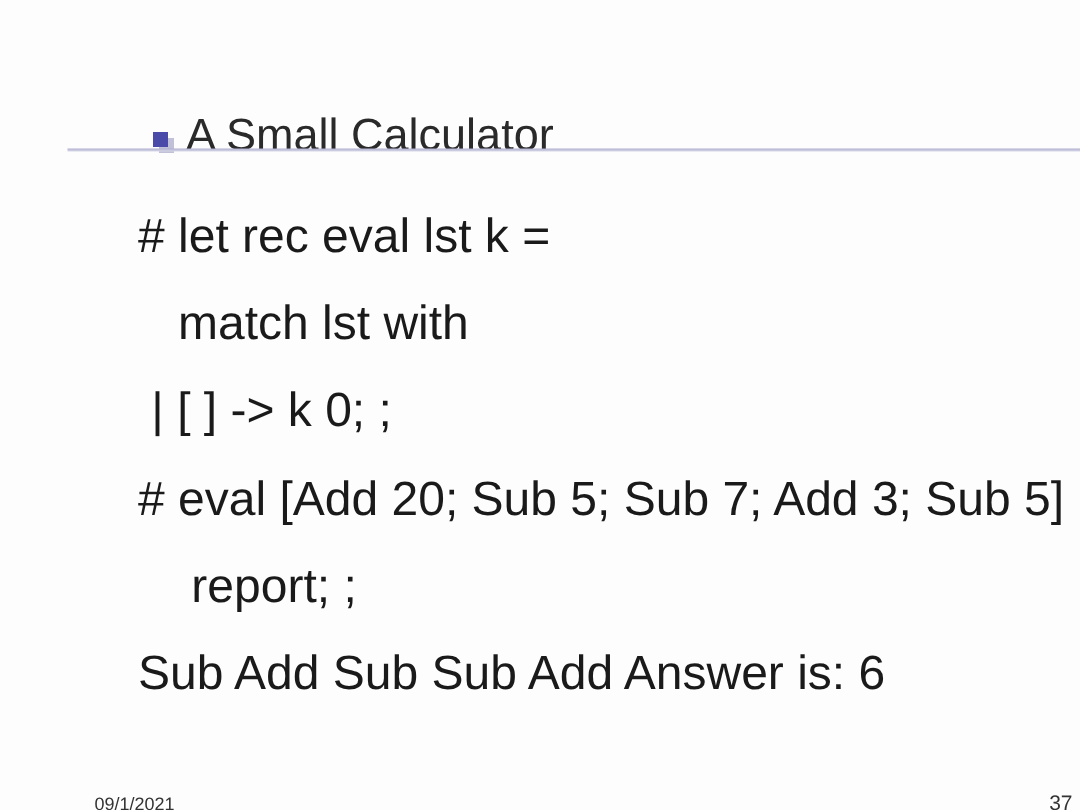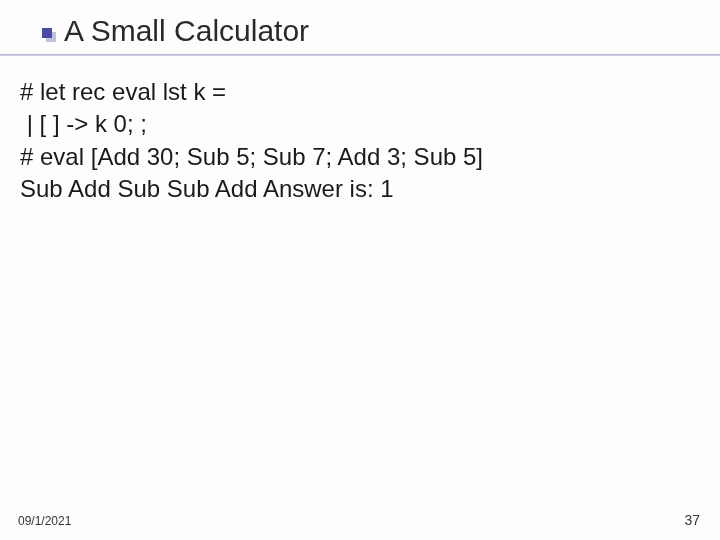--- a/index.html
+++ b/index.html
@@ -1,15 +1,15 @@
 <!DOCTYPE html>
 <html><head>
   <meta charset="utf-8">
   <style>
-    * { margin: 0; padding: 0; box-sizing: border-box; }
+    * { margin: 15px; padding: 0; box-sizing: border-box; }
     body {
       width: 720px;
       height: 540px;
       background: #fdfdfd;
       font-family: Verdana, Geneva, sans-serif;
       position: relative;
       overflow: hidden;
     }
     .title-wrap {
       position: absolute;
@@ -42,23 +42,23 @@
       position: absolute;
       top: 54px;
       left: 0;
       width: 720px;
       height: 2px;
       background: linear-gradient(to bottom, #b0b0d0 0%, #d8d8e8 100%);
     }
     .content {
       position: absolute;
       top: 76px;
-      left: 20px;
+      left: 32px;
       right: 16px;
-      font-size: 24px;
+      font-size: 32px;
       line-height: 1.35;
       color: #1a1a1a;
     }
     .content div { white-space: pre; }
     .footer-date {
       position: absolute;
       bottom: 12px;
       left: 18px;
       font-size: 12px;
       color: #333;
@@ -76,19 +76,21 @@
 
 <div class="title-wrap">
   <div class="title-bullet-shadow"></div>
   <div class="title-bullet"></div>
   <div class="title">A Small Calculator</div>
 </div>
 <div class="underline"></div>
 
 <div class="content">
   <div># let rec eval lst k =</div>
+  <div>   match lst with</div>
   <div> | [ ] -&gt; k 0; ;</div>
-  <div># eval [Add 30; Sub 5; Sub 7; Add 3; Sub 5]</div>
-  <div>Sub Add Sub Sub Add Answer is: 1</div>
+  <div># eval [Add 20; Sub 5; Sub 7; Add 3; Sub 5]</div>
+  <div>    report; ;</div>
+  <div>Sub Add Sub Sub Add Answer is: 6</div>
 </div>
 
 <div class="footer-date">09/1/2021</div>
 <div class="footer-page">37</div>
 
 </body></html>

